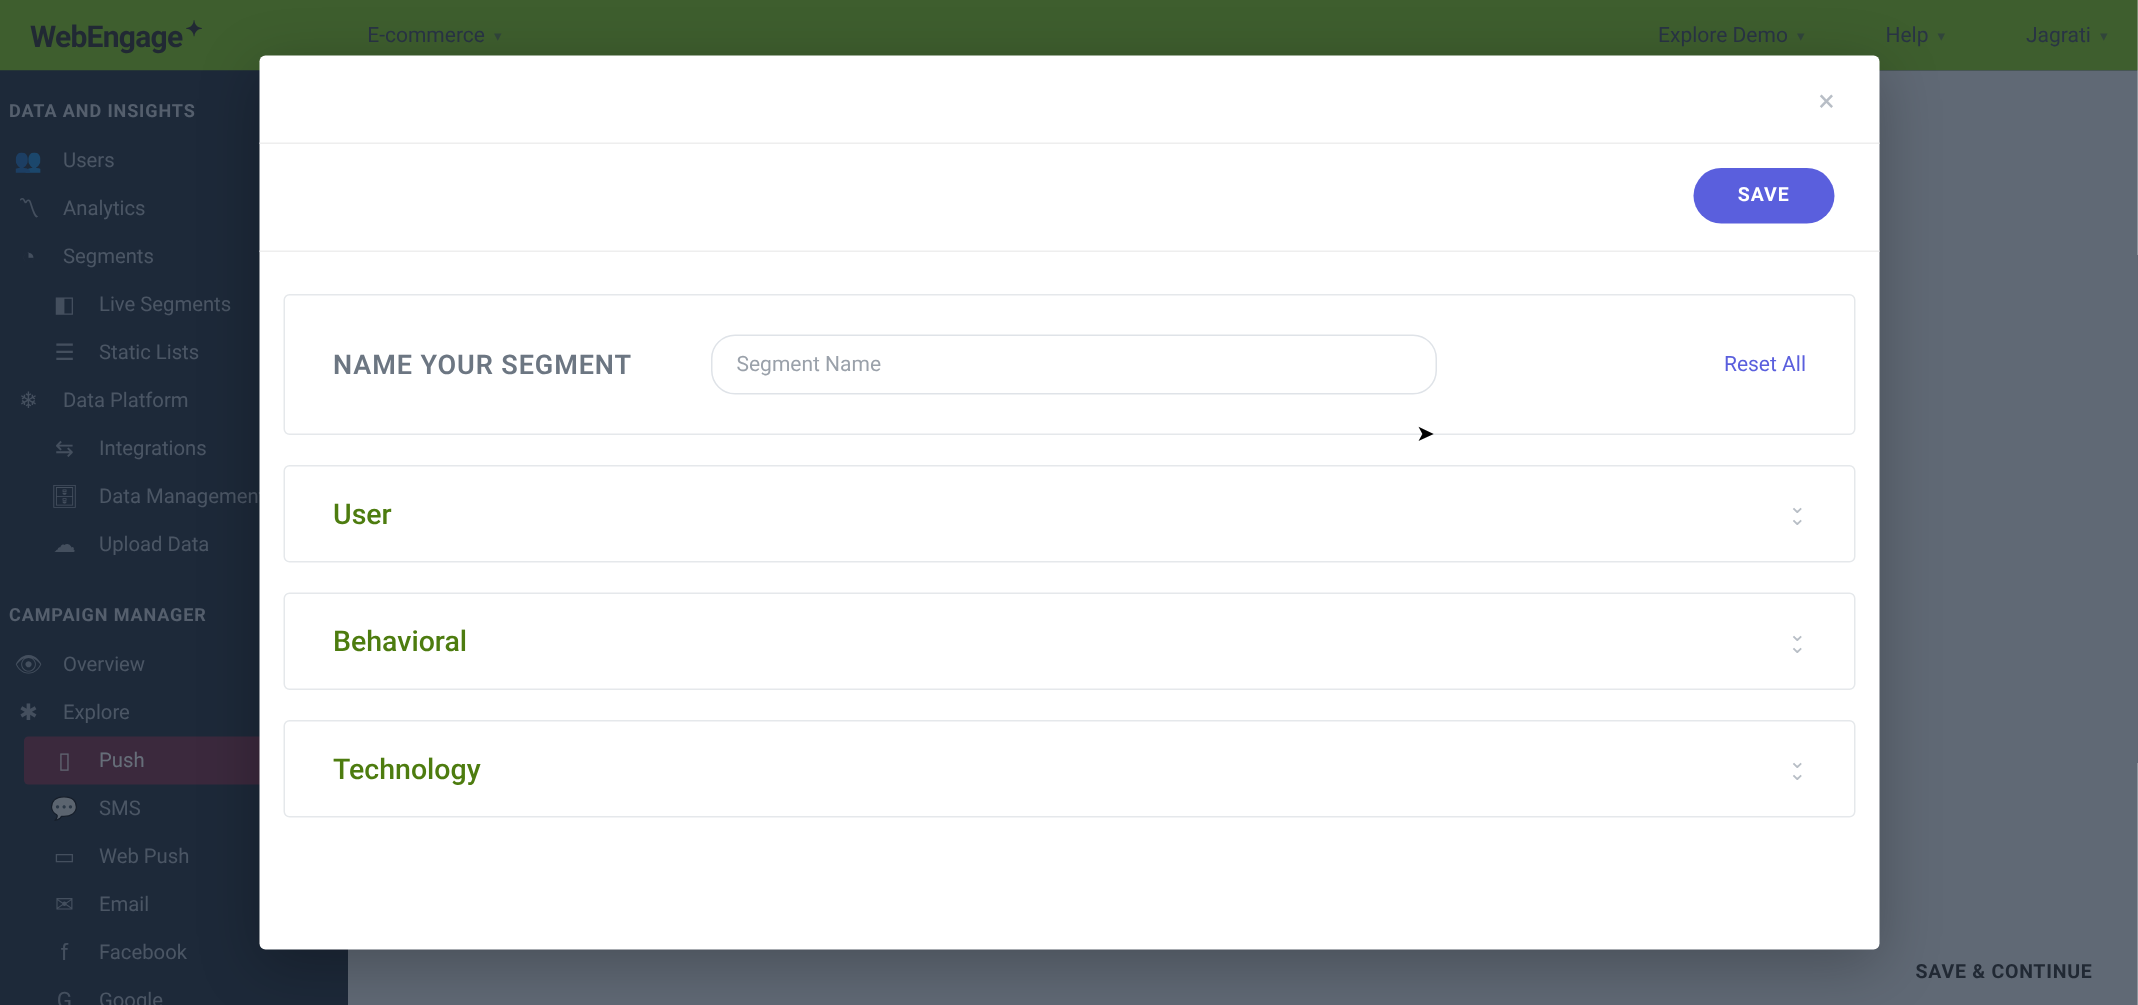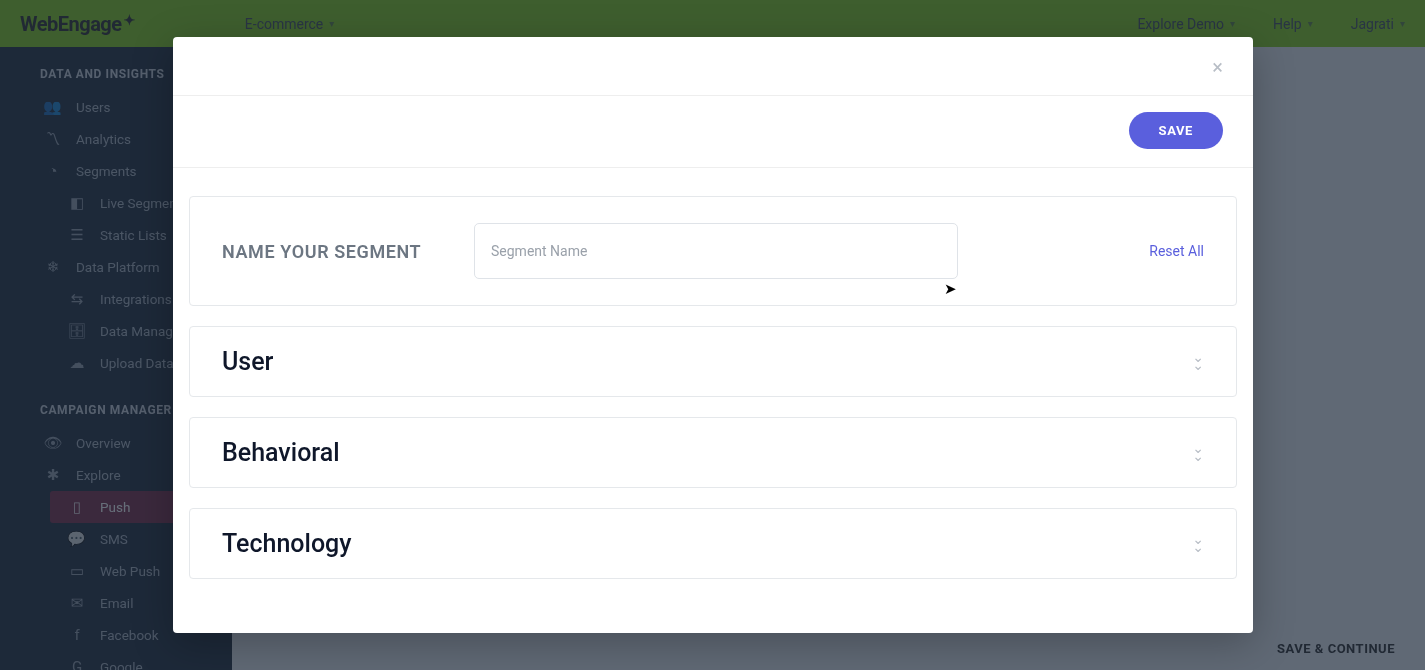--- a/index.html
+++ b/index.html
@@ -3,25 +3,25 @@
 <meta charset="utf-8">
 <style>
 * { margin:0; padding:0; box-sizing:border-box; font-family:-apple-system,BlinkMacSystemFont,"Segoe UI",Roboto,sans-serif; }
 body { width:1425px; height:670px; background:#1e2a3a; overflow:hidden; position:relative; }
 
 
 .topbar { height:47px; display:flex; align-items:center; padding:0 20px; background:#84cc16; }
 .logo { font-size:20px; font-weight:700; color:#2a2a2a; letter-spacing:-0.5px; display:flex; align-items:center; gap:2px; }
 .logo .bird { font-size:14px; transform:translateY(-4px); }
 .project-select { margin-left:110px; color:#414d5c; font-size:14px; display:flex; align-items:center; gap:6px; cursor:pointer; }
-.topbar-right { margin-left:auto; display:flex; gap:38px; }
+.topbar-right { margin-left:auto; display:flex; gap:54px; }
 .topbar-link { color:#414d5c; font-size:14px; display:flex; align-items:center; gap:6px; cursor:pointer; }
 
 
-.sidebar { position:absolute; left:0; top:47px; width:232px; height:calc(100% - 47px); background:#1e2a3a; color:#aab3bf; font-size:13.5px;padding-left:34px; }
+.sidebar { position:absolute; left:0; top:47px; width:232px; height:calc(100% - 47px); background:#1e2a3a; color:#aab3bf; font-size:13.5px; }
 .side-section { padding:16px 0 4px 4px; }
 .side-heading { font-size:12px; font-weight:700; letter-spacing:.6px; color:#c9d0d9; padding:4px 0 10px 2px; }
 .side-item { display:flex; align-items:center; gap:14px; padding:7px 10px 7px 6px; color:#aab3bf; cursor:pointer; }
 .side-item.sub { padding-left:30px; }
 .side-item.active { background:#7a2a46; color:#fff; border-radius:3px; margin:0 4px 0 12px; padding-left:18px; }
 .side-icon { width:18px; display:inline-flex; justify-content:center; font-size:15px; opacity:.85; }
 
 
 .main { position:absolute; left:232px; top:47px; right:0; bottom:0; background:#eceef1; }
 .footer-btn { position:absolute; right:30px; bottom:14px; font-size:13px; font-weight:700; color:#2a2a2a; letter-spacing:.5px; cursor:pointer; }
@@ -33,25 +33,25 @@
 .modal { position:absolute; left:173px; top:37px; width:1080px; height:596px; background:#fff; border-radius:4px; box-shadow:0 10px 40px rgba(0,0,0,.25); display:flex; flex-direction:column; }
 .modal-head { padding:20px 30px 18px; display:flex; align-items:center; border-bottom:1px solid #eee; }
 .modal-title { font-size:19px; font-weight:600; color:#2a2f36; }
 .modal-close { margin-left:auto; font-size:20px; color:#b8bec6; cursor:pointer; line-height:1; }
 .modal-toolbar { padding:16px 30px 18px; display:flex; justify-content:flex-end; border-bottom:1px solid #eee; }
 .save-btn { background:#5a5fdd; color:#fff; border:none; border-radius:22px; padding:11px 30px; font-size:13px; font-weight:700; letter-spacing:.6px; cursor:pointer; }
 .modal-body { padding:28px 16px 20px; overflow-y:auto; flex:1; }
 .card { border:1px solid #e5e8eb; border-radius:4px; background:#fff; margin-bottom:20px; }
 .name-row { display:flex; align-items:center; padding:26px 32px; }
 .name-label { font-size:18px; font-weight:600; letter-spacing:.6px; color:#6c7682; width:252px; }
-.name-input { flex:0 0 484px; height:56px; border:1px solid #dfe3e8; border-radius:5px; padding:0 16px; font-size:14px; color:#333; }
+.name-input { flex:0 0 484px; height:40px; border:1px solid #dfe3e8; border-radius:16px; padding:0 16px; font-size:14px; color:#333; }
 .name-input::placeholder { color:#9aa1aa; }
 .reset { margin-left:auto; color:#5a5fdd; font-size:14px; cursor:pointer; }
 .section-card { display:flex; align-items:center; justify-content:space-between; padding:20px 32px 20px 32px; cursor:pointer; }
-.section-title { font-size:25px; font-weight:500; color:#0f172a; }
+.section-title { font-size:19px; font-weight:500; color:#4d7c0f; }
 .chev-double { color:#b8bec6; font-size:14px; line-height:.55; display:flex; flex-direction:column; }
 
 
 .fake-cursor { position:absolute; left:944px; top:280px; font-size:15px; color:#000; pointer-events:none; }
 
 .chev { font-size:10px; opacity:.6; }
 </style>
 </head>
 <body>
 

